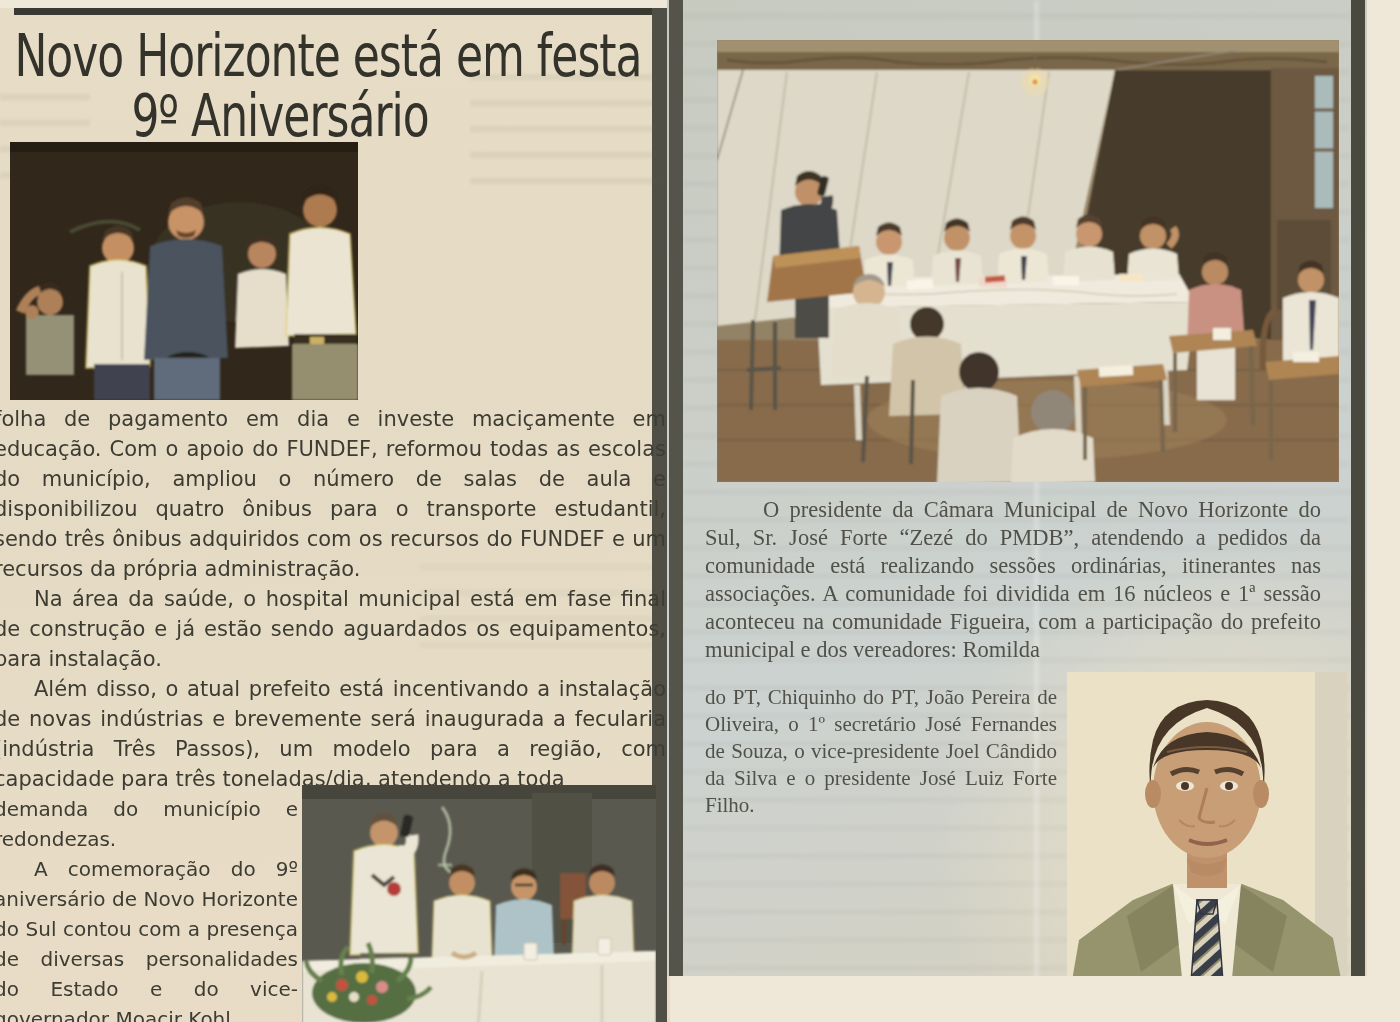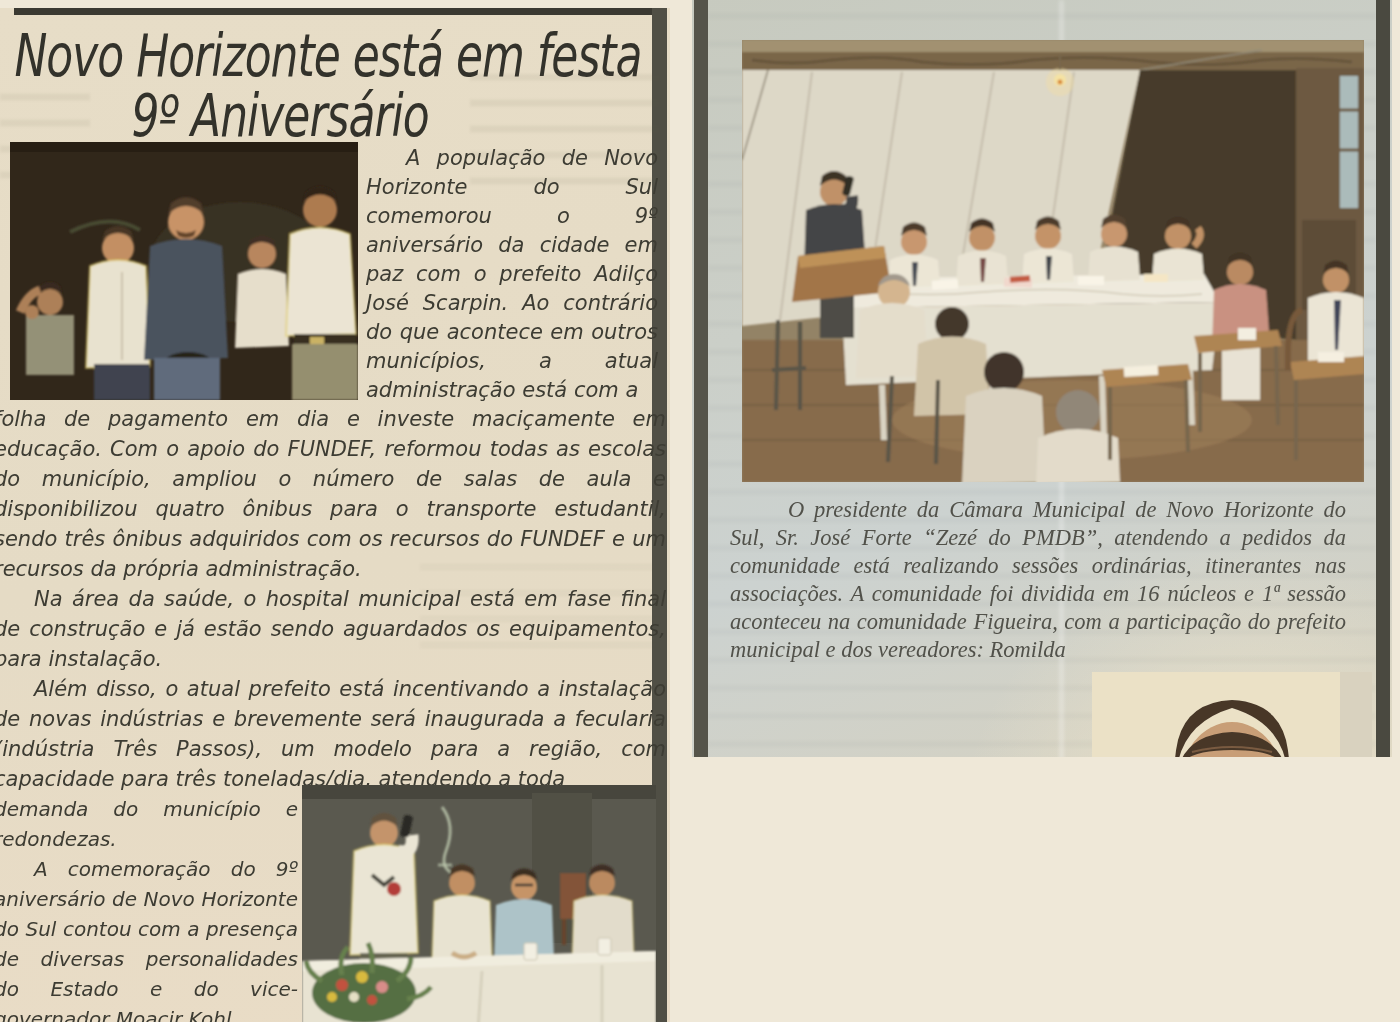--- a/index.html
+++ b/index.html
@@ -2,21 +2,21 @@
 <html><head>
 <meta charset="utf-8">
 <style>
   html,body{margin:0;padding:0;}
   body{
     width:1400px;height:1022px;position:relative;overflow:hidden;
     background:#efe8d8;
     font-family:"DejaVu Sans",sans-serif;
   }
   .abs{position:absolute;}
-  .clip{position:absolute;overflow:hidden;font-style:italic;}
+  .clip{position:absolute;overflow:hidden;}
   
   #left-clip{
     left:0;top:8px;width:670px;height:1014px;
     background:linear-gradient(175deg,#e7ddc7 0%,#e5dbc5 55%,#e9dcc6 100%);
   }
   #left-clip .topbar{left:14px;top:0;width:642px;height:7px;background:#3b3a32;}
   #left-clip .rightbar{left:652px;top:0;width:15px;height:100%;background:#504f45;}
   .headline{
     left:0;top:14px;width:656px;height:62px;text-align:center;
     font-size:44px;letter-spacing:-1px;color:#33322b;font-weight:500;
@@ -31,21 +31,21 @@
     color:#3d3c33;text-align:justify;
     font-size:21px;line-height:30px;
   }
   .lbody p{margin:0;}
   .ind{text-indent:40px;}
   #para-beside{left:366px;top:136px;width:292px;height:262px;line-height:29px;}
   #full-block{left:-6px;top:396px;width:672px;}
   #narrow-block{left:-6px;top:786px;width:304px;font-size:20px;}
   
   #right-clip{
-    left:692px;top:0;width:700px;height:757px;
+    left:667px;top:0;width:700px;height:976px;
     background:
       radial-gradient(420px 420px at 560px 840px, rgba(238,228,202,.9) 0%, rgba(238,228,202,0) 70%),
       linear-gradient(160deg,#c7cabf 0%,#cbcfc8 35%,#ccd2d0 60%,#d6d1bf 100%);
   }
   #right-clip .leftbar{left:2px;top:0;width:14px;height:100%;background:#55544a;}
   #right-clip .rightbar{left:684px;top:0;width:14px;height:100%;background:#4a4940;}
   .rbody{
     font-family:"Liberation Serif",serif;
     color:#51514a;text-align:justify;
   }
@@ -123,23 +123,20 @@
       <path d="M280 92 q30 -13 60 0 l6 100 -70 2 z" fill="#ece7d8" stroke="#ddc94e" stroke-width="2" stroke-opacity=".5"></path>
       <rect x="284" y="192" width="62" height="10" fill="#2a2014"></rect>
       <rect x="300" y="195" width="14" height="7" fill="#c8b060"></rect>
       <rect x="282" y="202" width="66" height="56" fill="#8f8a6c"></rect>
 
       <path d="M10 170 q8 -18 20 -22" stroke="#a97a52" stroke-width="9" fill="none"></path>
     </g>
     <rect x="0" y="0" width="348" height="258" fill="#e3cf9e" opacity=".08"></rect>
   </svg>
 
-  <div id="para-beside" class="abs lbody">
-    <p class="ind">A população de Novo Horizonte do Sul comemorou o 9º aniversário da cidade em paz com o prefeito Adilço José Scarpin. Ao contrário do que acontece em outros municípios, a atual administração está com a</p>
-  </div>
 
   <div id="full-block" class="abs lbody">
     <p>folha de pagamento em dia e investe maciçamente em educação. Com o apoio do FUNDEF, reformou todas as escolas do município, ampliou o número de salas de aula e disponibilizou quatro ônibus para o transporte estudantil, sendo três ônibus adquiridos com os recursos do FUNDEF e um recursos da própria administração.</p>
     <p class="ind">Na área da saúde, o hospital municipal está em fase final de construção e já estão sendo aguardados os equipamentos, para instalação.</p>
     <p class="ind">Além disso, o atual prefeito está incentivando a instalação de novas indústrias e brevemente será inaugurada a fecularia (indústria Três Passos), um modelo para a região, com capacidade para três toneladas/dia, atendendo a toda</p>
   </div>
 
   <div id="narrow-block" class="abs lbody">
     <p>demanda do município e redondezas.</p>
     <p class="ind">A comemoração do 9º aniversário de Novo Horizonte do Sul contou com a presença de diversas personalidades do Estado e do vice-governador Moacir Kohl.</p>
@@ -335,20 +332,21 @@
       <path d="M560 270 q-16 4 -14 60" stroke="#6a4c2e" stroke-width="6" fill="none"></path>
     </g>
     <rect x="0" y="0" width="622" height="442" fill="#ead9ae" opacity=".10"></rect>
   </svg>
 
   <div id="rfull" class="abs rbody">
     <p>O presidente da Câmara Municipal de Novo Horizonte do Sul, Sr. José Forte “Zezé do PMDB”, atendendo a pedidos da comunidade está realizando sessões ordinárias, itinerantes nas associações. A comunidade foi dividida em 16 núcleos e 1ª sessão aconteceu na comunidade Figueira, com a participação do prefeito municipal e dos vereadores: Romilda</p>
   </div>
 
   <div id="rnarrow" class="abs rbody">
+    <p>do PT, Chiquinho do PT, João Pereira de Oliveira, o 1º secretário José Fernandes de Souza, o vice-presidente Joel Cândido da Silva e o presidente José Luiz Forte Filho.</p>
   </div>
 
   <svg class="abs photo" style="left:400px;top:672px;" width="280" height="338" viewBox="0 0 280 338">
     <defs>
       <filter id="rf2">
           <feGaussianBlur stdDeviation="0.7"></feGaussianBlur>
         </filter>
       <pattern id="ts" width="14" height="14" patternUnits="userSpaceOnUse" patternTransform="rotate(48)">
         <rect width="14" height="14" fill="#d8d2bc"></rect>
         <rect width="7" height="14" fill="#2c3040"></rect>

